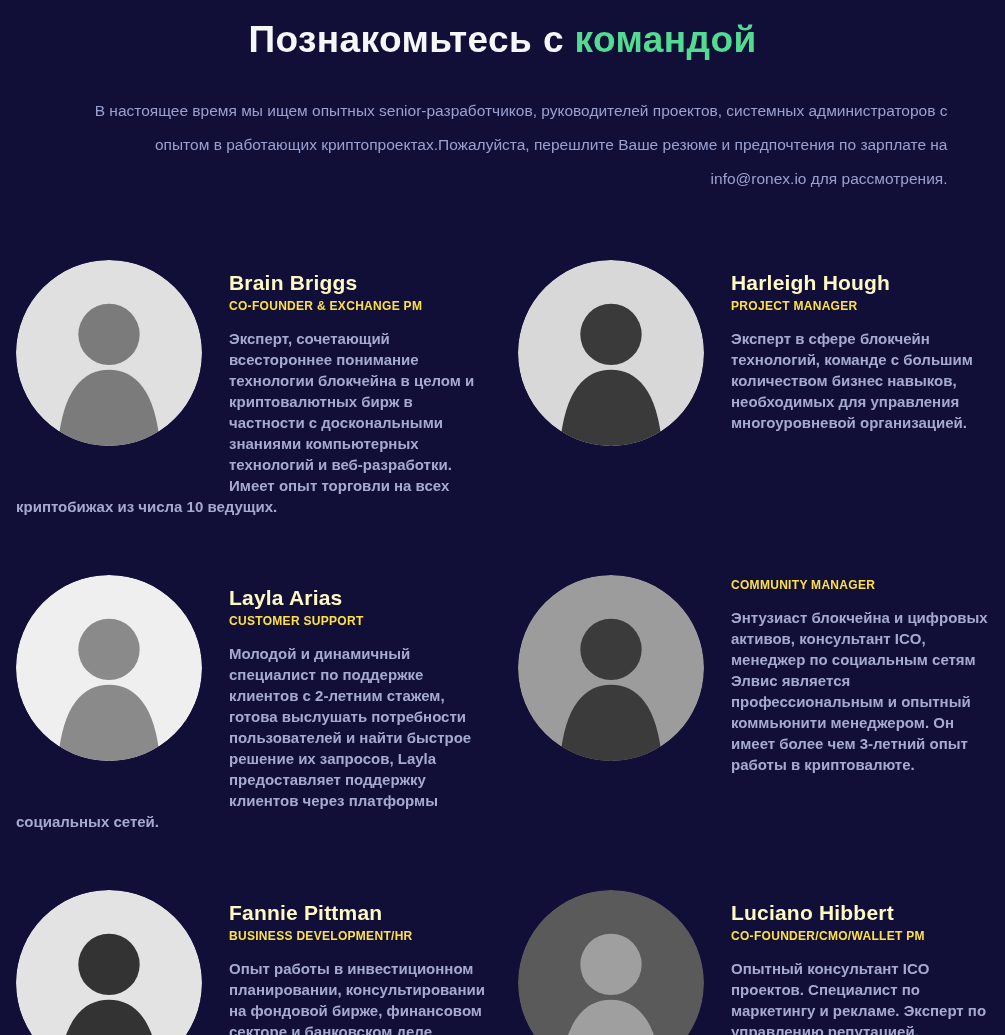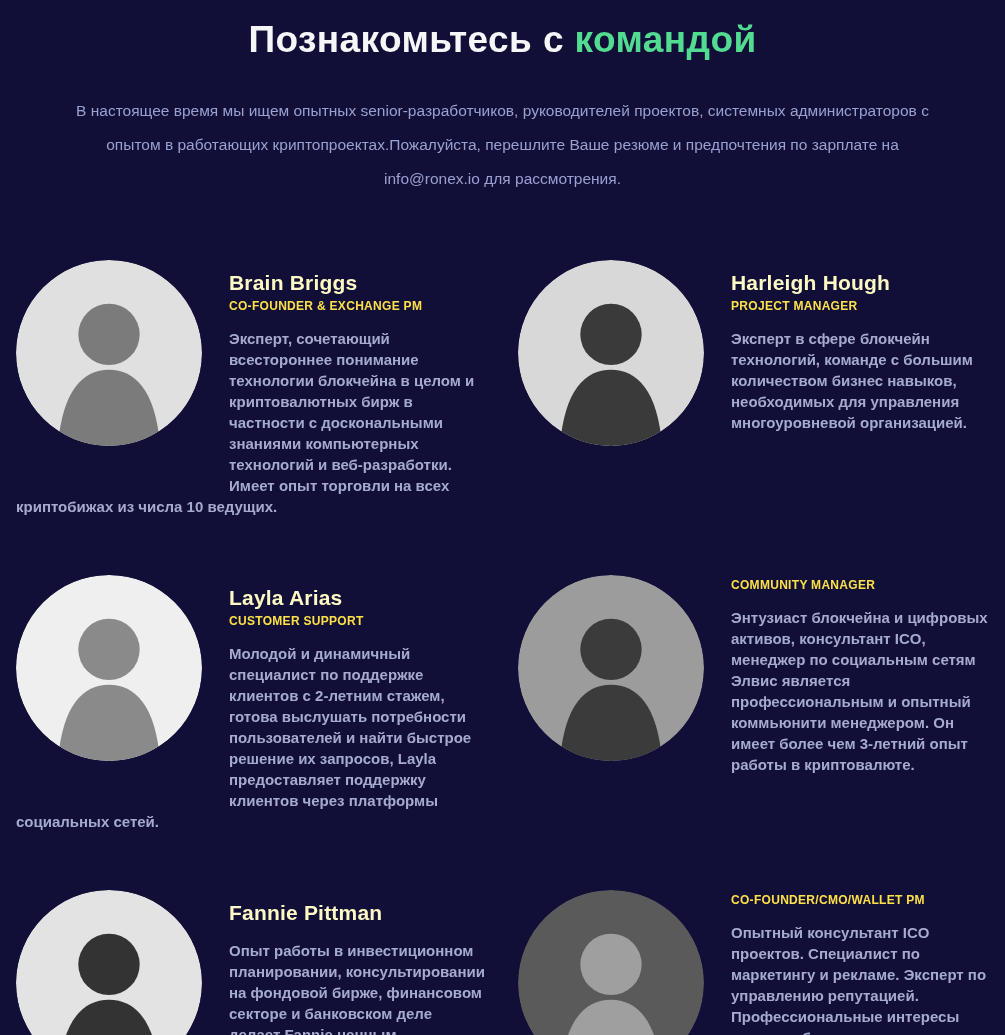--- a/index.html
+++ b/index.html
@@ -24,21 +24,21 @@
     font-size: 37px;
     line-height: 44px;
     font-weight: 700;
     letter-spacing: 0.4px;
   }
   .title .accent { color: #52dc92; }
   
   .intro {
     max-width: 890px;
     margin: 32px auto 0;
-    text-align: center;
+    text-align: right;
     color: #9aa0d0;
     font-size: 15.5px;
     line-height: 34px;
     font-weight: 400;
   }
   
   .grid {
     width: 973px;
     margin: 64px auto 0;
     display: grid;
@@ -179,36 +179,38 @@
           </clipPath>
         </defs>
         <circle class="av-bg" cx="50" cy="50" r="50" fill="#e3e3e3"></circle>
         <g class="av-person" fill="#333333" clip-path="url(#avclip-4)">
           <circle cx="50" cy="40" r="16.5"></circle>
           <path d="M50 59 C36 59 25 70 22.5 100 L77.5 100 C75 70 64 59 50 59 Z"></path>
         </g>
       </svg>
     </div>
     <h3 class="name">Fannie Pittman</h3>
+    <div class="role">BUSINESS DEVELOPMENT/HR</div>
     <p class="desc">Опыт работы в инвестиционном планировании, консультировании на фондовой бирже, финансовом секторе и банковском деле делает Fannie ценным дополнением в RONEX команде. Опыт управления, а так же финансовая хватка имеют решающее значение для эффективной реализации стратегии проекта.</p>
   </article>
 
   <article class="member">
     <div class="photo">
       <svg viewBox="0 0 100 100" aria-hidden="true">
         <defs>
           <clipPath class="av-clip" id="avclip-5">
             <circle cx="50" cy="50" r="50"></circle>
           </clipPath>
         </defs>
         <circle class="av-bg" cx="50" cy="50" r="50" fill="#5a5a5a"></circle>
         <g class="av-person" fill="#9f9f9f" clip-path="url(#avclip-5)">
           <circle cx="50" cy="40" r="16.5"></circle>
           <path d="M50 59 C36 59 25 70 22.5 100 L77.5 100 C75 70 64 59 50 59 Z"></path>
         </g>
       </svg>
     </div>
+    <h3 class="name">Luciano Hibbert</h3>
     <div class="role">CO-FOUNDER/CMO/WALLET PM</div>
     <p class="desc">Опытный консультант ICO проектов. Специалист по маркетингу и рекламе. Эксперт по управлению репутацией. Профессиональные интересы лежат в области продвижения криптовалютных проектов.</p>
   </article>
 </div>
 
 </div>
 
 </body></html>

